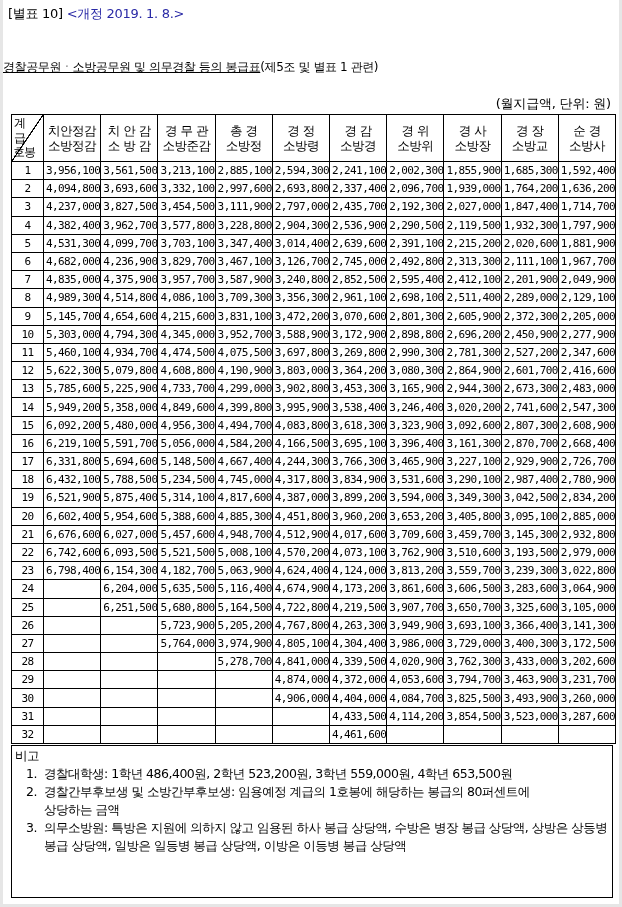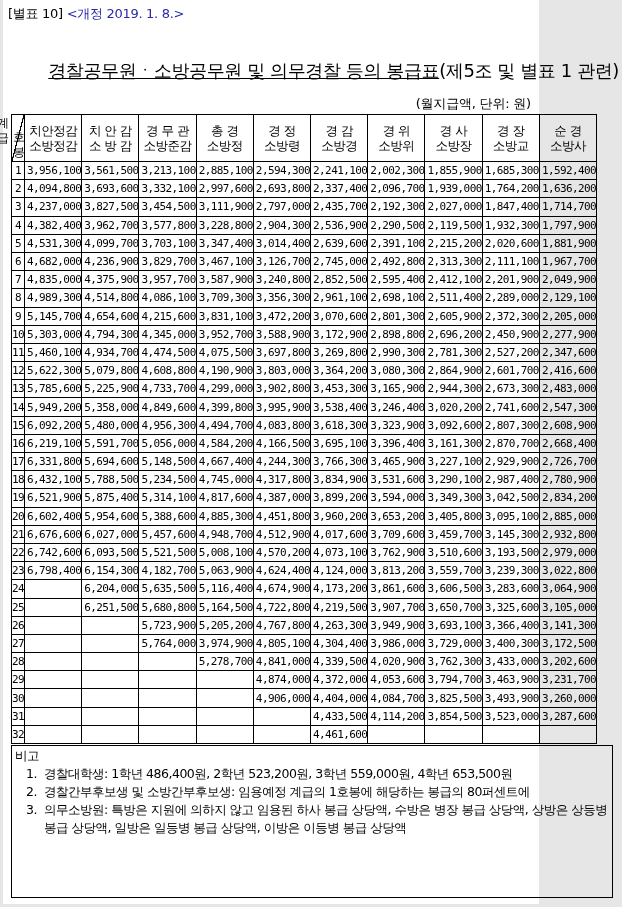--- a/index.html
+++ b/index.html
@@ -1,28 +1,28 @@
 <!DOCTYPE html>
 <html><head>
 <meta charset="utf-8">
 <style>
   html, body { margin:0; padding:0; }
   body {
     width:622px; height:907px; background:#e6e6e6; position:relative; overflow:hidden;
     font-family:"DejaVu Sans", sans-serif; color:#000;
   }
   .page {
-    position:absolute; left:3px; top:0; width:536px; height:904px; background:#fff;
+    position:absolute; left:3px; top:0; width:616px; height:904px; background:#fff;
   }
   .appendix {
     position:absolute; left:5px; top:5px; font-size:13px; letter-spacing:-0.3px;
   }
   .appendix .rev { color:#2a2aa6; margin-left:4px; }
   .title {
-    position:absolute; left:0; width:616px; top:59px; text-align:right; font-size:18px; letter-spacing:-0.4px;
+    position:absolute; left:0; width:616px; top:59px; text-align:left; font-size:12px; letter-spacing:-0.4px;
   }
   .title u { text-decoration:underline; }
   .unit {
     position:absolute; right:8px; top:95px; font-size:13px; letter-spacing:-0.2px;
   }
   table.pay {
     position:absolute; left:8px; top:114px; border-collapse:collapse; table-layout:fixed;
     border:1.5px solid #000;
   }
   table.pay td, table.pay th {
@@ -545,16 +545,16 @@
           <td></td>
           <td></td>
           <td></td>
         </tr>
       </tbody>
   </table>
 
   <div class="notes" id="notes">
     <div class="hdr">비고</div>
   <div class="item"><span class="num">1.</span><span>경찰대학생: 1학년 486,400원, 2학년 523,200원, 3학년 559,000원, 4학년 653,500원</span></div>
-      <div class="item"><span class="num">2.</span><span>경찰간부후보생 및 소방간부후보생: 임용예정 계급의 1호봉에 해당하는 봉급의 80퍼센트에</span></div>
+      <div class="item"><span class="num">2.</span><span>경찰간부후보생 및 소방간부후보생: 임용예정 계급의 1호봉에 해당하는 봉급의 80퍼센트에</span><span class="cont">상당하는 금액</span></div>
       <div class="item"><span class="num">3.</span><span>의무소방원: 특방은 지원에 의하지 않고 임용된 하사 봉급 상당액, 수방은 병장 봉급 상당액, 상방은 상등병</span><span class="cont">봉급 상당액, 일방은 일등병 봉급 상당액, 이방은 이등병 봉급 상당액</span></div>
     </div>
 </div>
 
 </body></html>

